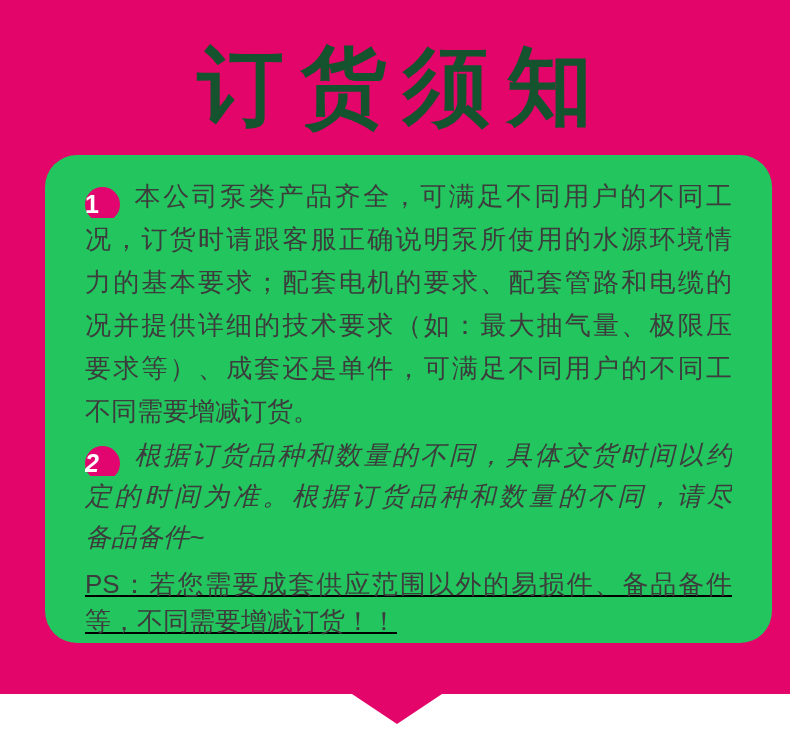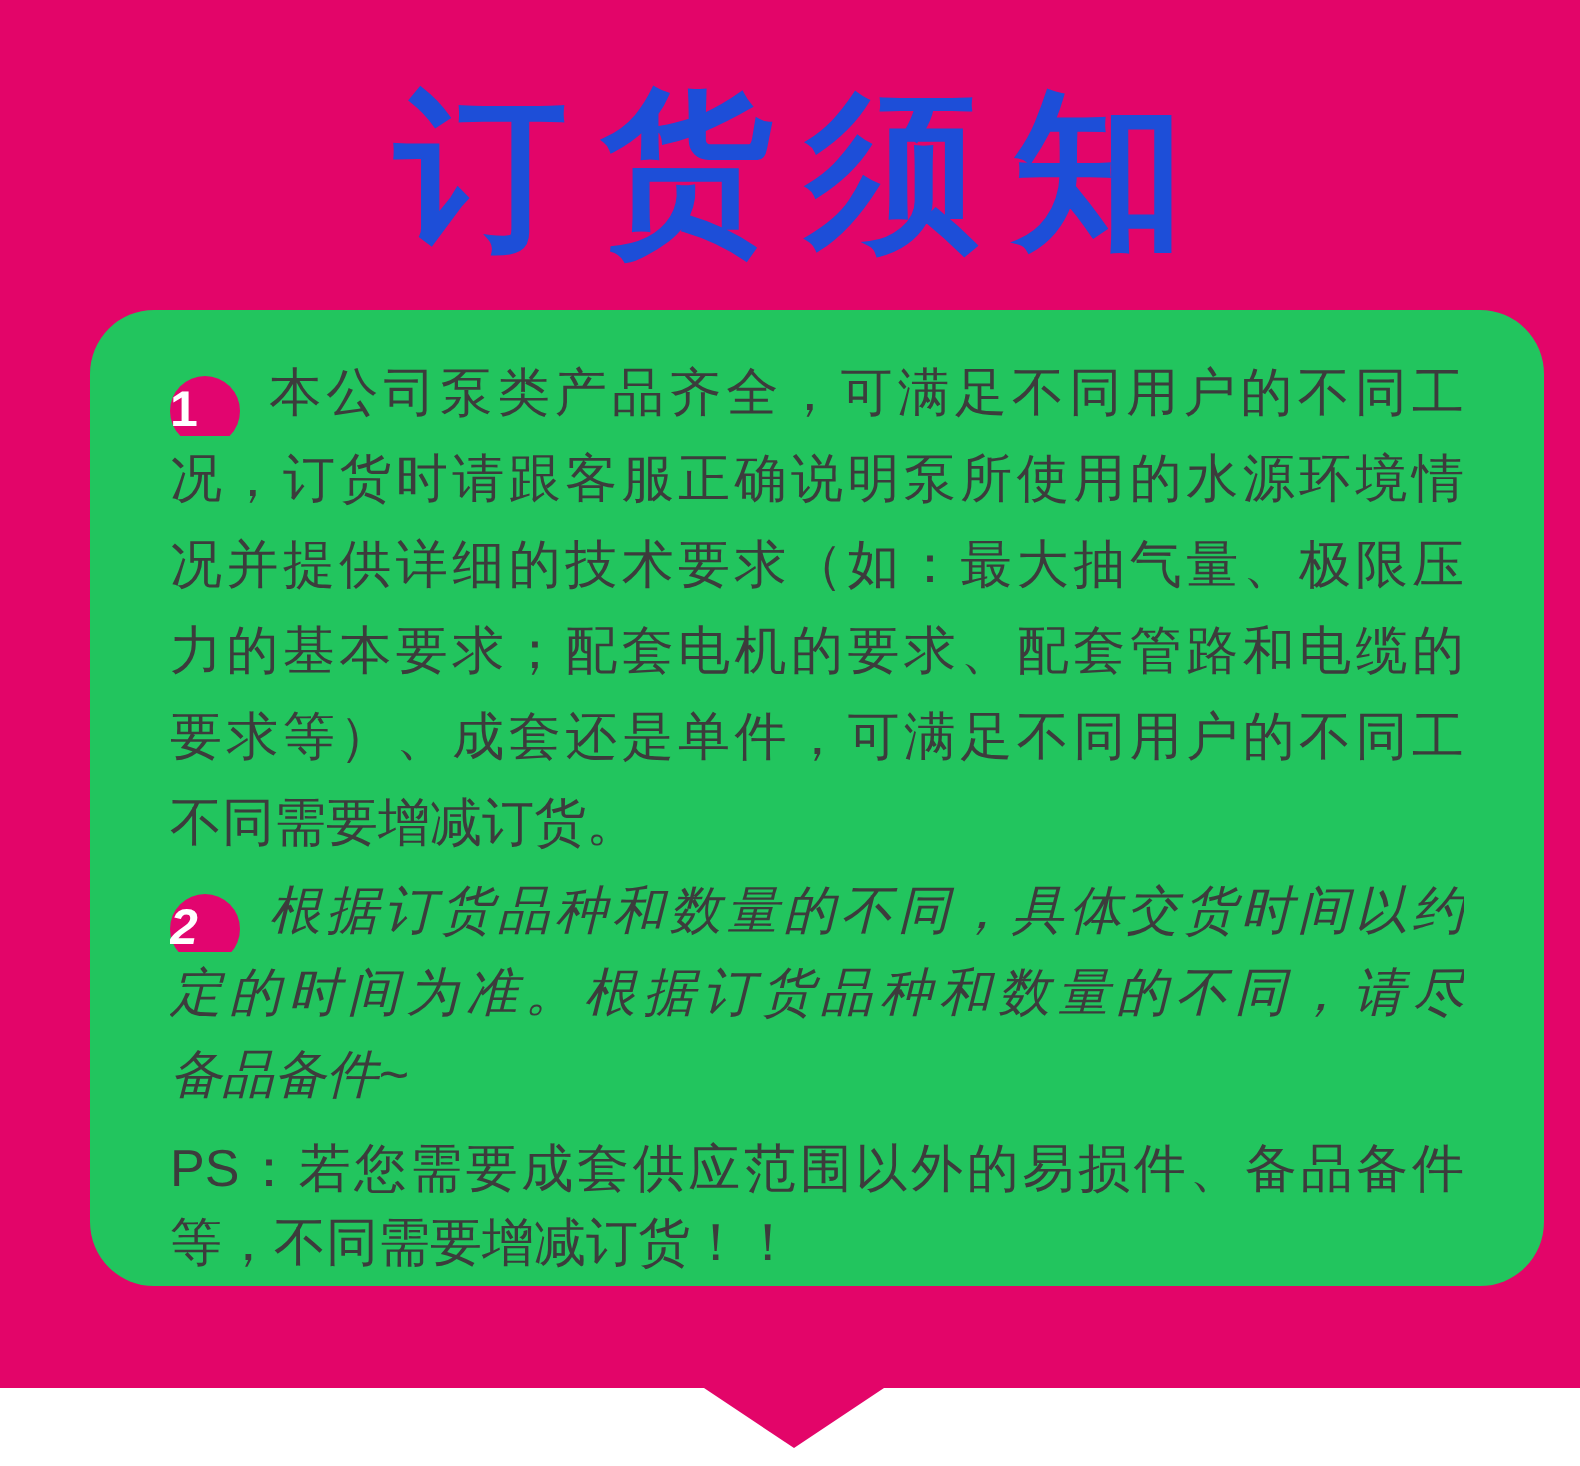--- a/index.html
+++ b/index.html
@@ -12,21 +12,21 @@
   }
   .banner {
     position: absolute; left: 0; top: 0;
     width: 790px; height: 694px;
     background: #e30569;
   }
   .page-title {
     position: absolute; left: 0; top: 36px;
     width: 790px;
     text-align: center;
-    color: #1d4ed8;
+    color: #14532d;
     font-size: 86px;
     font-weight: 800;
     letter-spacing: 17px;
     padding-left: 17px; 
     box-sizing: border-box;
     line-height: 100px;
   }
   .card {
     position: absolute; left: 45px; top: 155px;
     width: 727px; height: 488px;
@@ -37,21 +37,21 @@
   }
   .line {
     font-size: 26px;
     color: #3c3c3c;
     white-space: nowrap;
   }
   .item .line { height: 43px; line-height: 43px; }
   .item-2 .line { height: 41px; line-height: 41px; font-style: italic; }
   .ps .line { height: 37px; line-height: 37px; }
   .item-2 { margin-top: 2px; }
-  .ps { margin-top: 8px; }
+  .ps { margin-top: 8px; text-decoration: underline; }
   .full {
     text-align: justify;
     text-align-last: justify;
     white-space: normal;
     overflow: hidden;
   }
   .badge {
     display: inline-block;
     width: 35px; height: 35px;
     border-radius: 50%;
@@ -79,22 +79,22 @@
 
 <div class="banner"></div>
 
 <div class="page-title">订货须知</div>
 
 <div class="card">
 
   <div class="item item-1">
     <div class="line full"><span class="badge"><span>1</span></span><span>本公司泵类产品齐全，可满足不同用户的不同工</span></div>
     <div class="line full">况，订货时请跟客服正确说明泵所使用的水源环境情</div>
+    <div class="line full">力的基本要求；配套电机的要求、配套管路和电缆的</div>
     <div class="line full">况并提供详细的技术要求（如：最大抽气量、极限压</div>
-    <div class="line full">力的基本要求；配套电机的要求、配套管路和电缆的</div>
     <div class="line full">要求等）、成套还是单件，可满足不同用户的不同工</div>
     <div class="line">不同需要增减订货。</div>
   </div>
 
   <div class="item item-2">
     <div class="line full"><span class="badge"><span>2</span></span><span>根据订货品种和数量的不同，具体交货时间以约</span></div>
     <div class="line full">定的时间为准。根据订货品种和数量的不同，请尽</div>
     <div class="line">备品备件~</div>
   </div>
 

